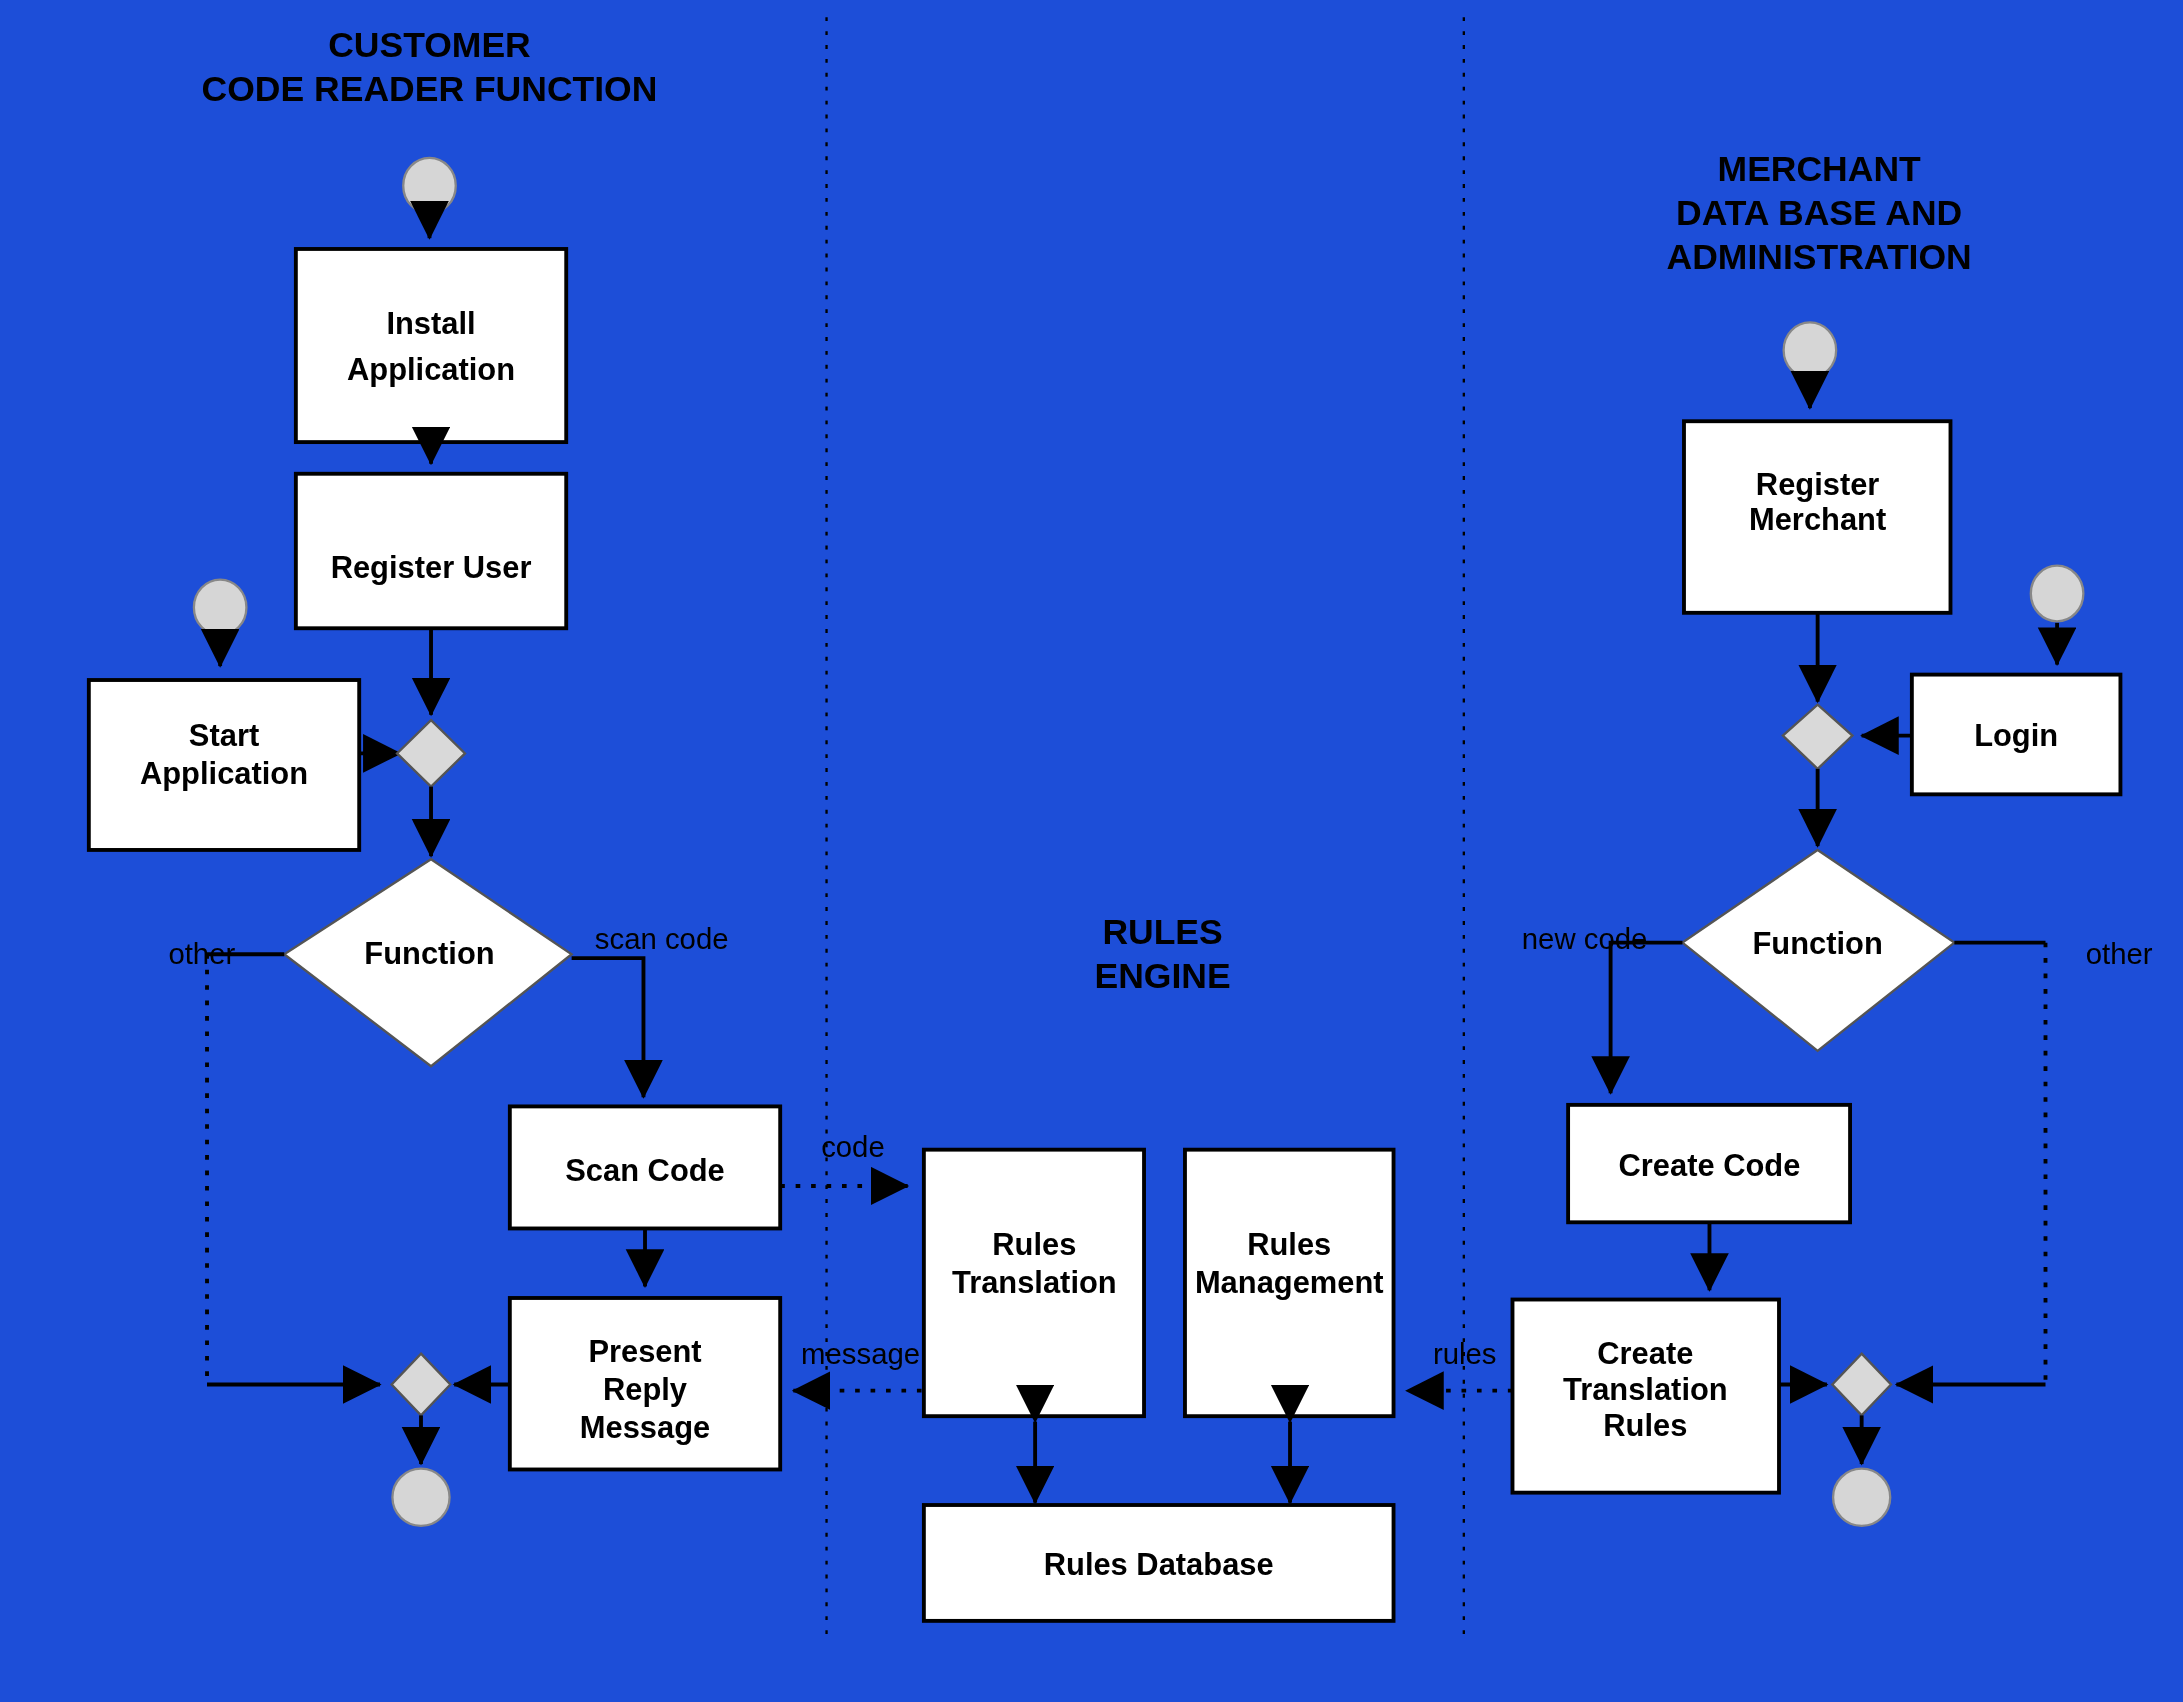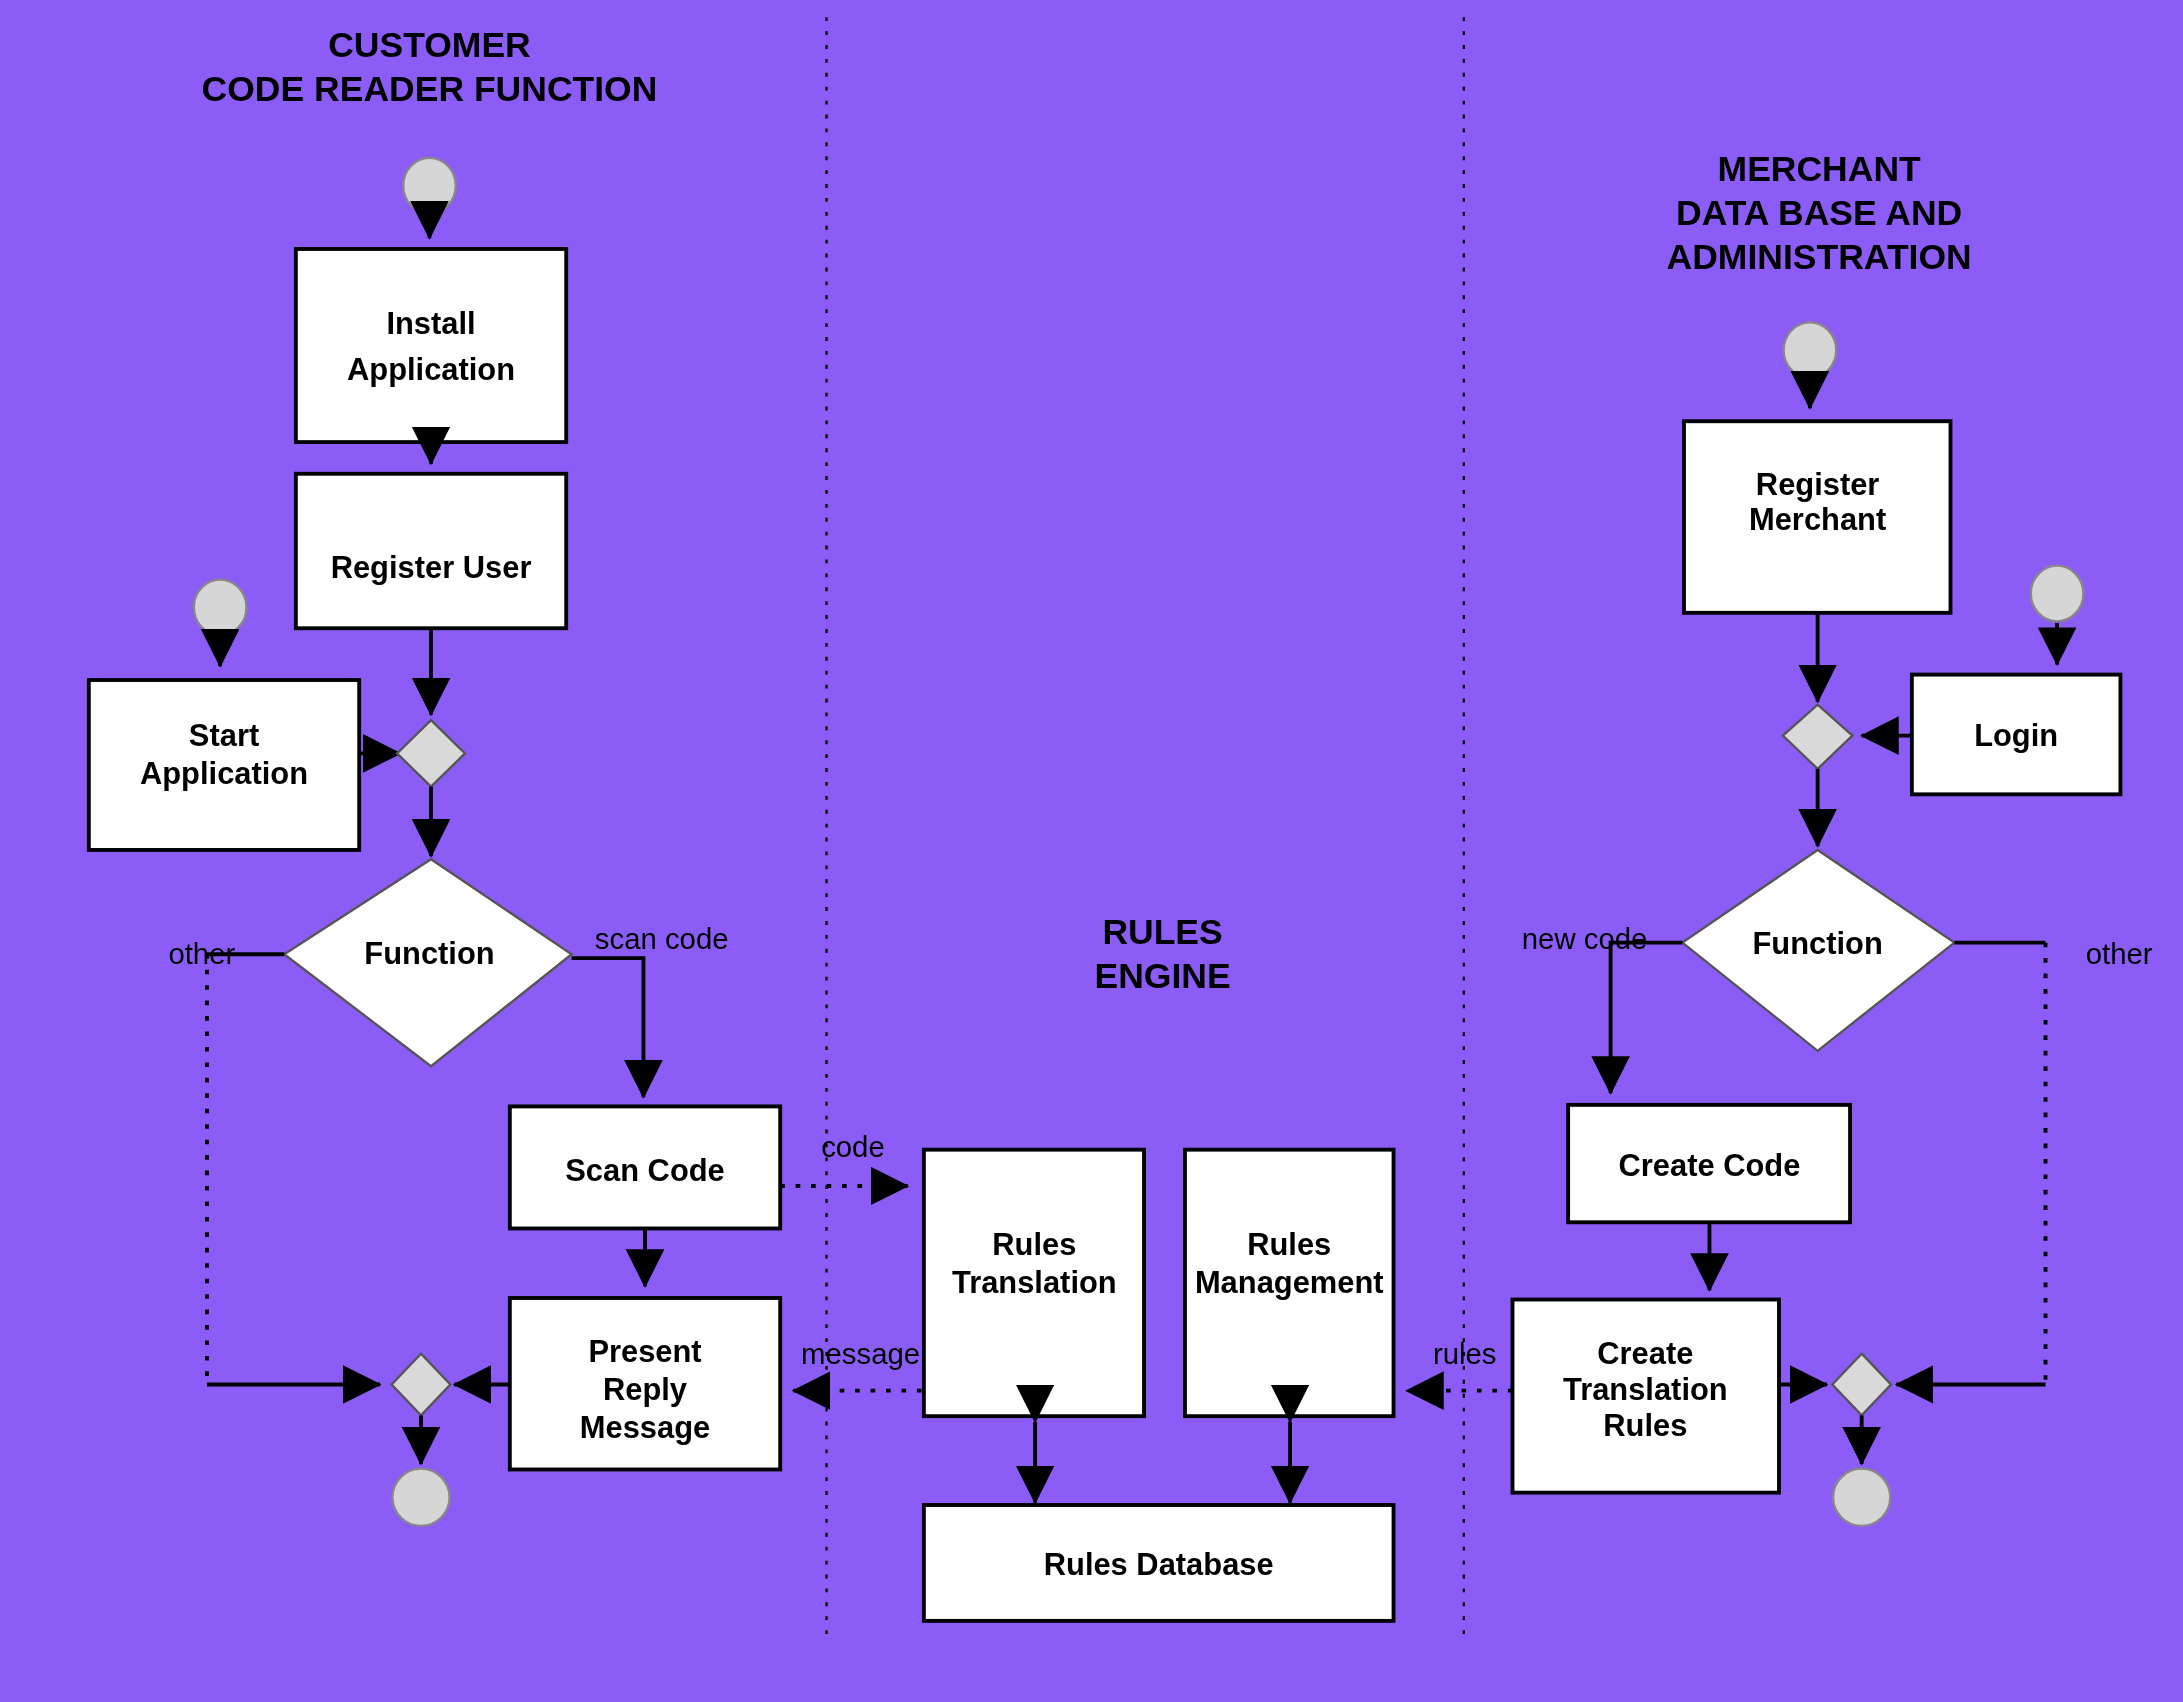--- a/index.html
+++ b/index.html
@@ -1,17 +1,17 @@
 <!DOCTYPE html>
 <html style="font-size:12.4px"><head>
 <meta charset="utf-8">
 <style>
   html,body{margin:0;padding:0;background:#ffffff;}
   body{width:2183px;height:1703px;font-family:"Liberation Sans",sans-serif;}
-  #stage{position:relative;width:2183px;height:1703px;overflow:hidden;background:#8b5cf6;}
+  #stage{position:relative;width:2183px;height:1703px;overflow:hidden;background:#1d4ed8;}
   svg#diagram{position:absolute;left:0;top:0;width:2183px;height:1703px;display:block;}
   .lane-title{font-family:"Liberation Sans",sans-serif;font-weight:bold;font-size:46px;fill:#000;text-anchor:middle;}
   .node-label{font-family:"Liberation Sans",sans-serif;font-weight:bold;font-size:40px;fill:#000;text-anchor:middle;}
   .edge-label{font-family:"Liberation Sans",sans-serif;font-weight:normal;font-size:38px;fill:#000;}
   .box{fill:#ffffff;stroke:#000000;stroke-width:5;}
   .diamond-decision{fill:#ffffff;stroke:#555555;stroke-width:3;}
   .diamond-merge{fill:#d9d9d9;stroke:#555555;stroke-width:3;}
   .term{fill:#d6d6d6;stroke:#888888;stroke-width:3;}
   .solid-edge{stroke:#000000;stroke-width:5;fill:none;}
   .dotted-edge{stroke:#000000;stroke-width:5;fill:none;stroke-dasharray:6 14;stroke-linecap:butt;}

